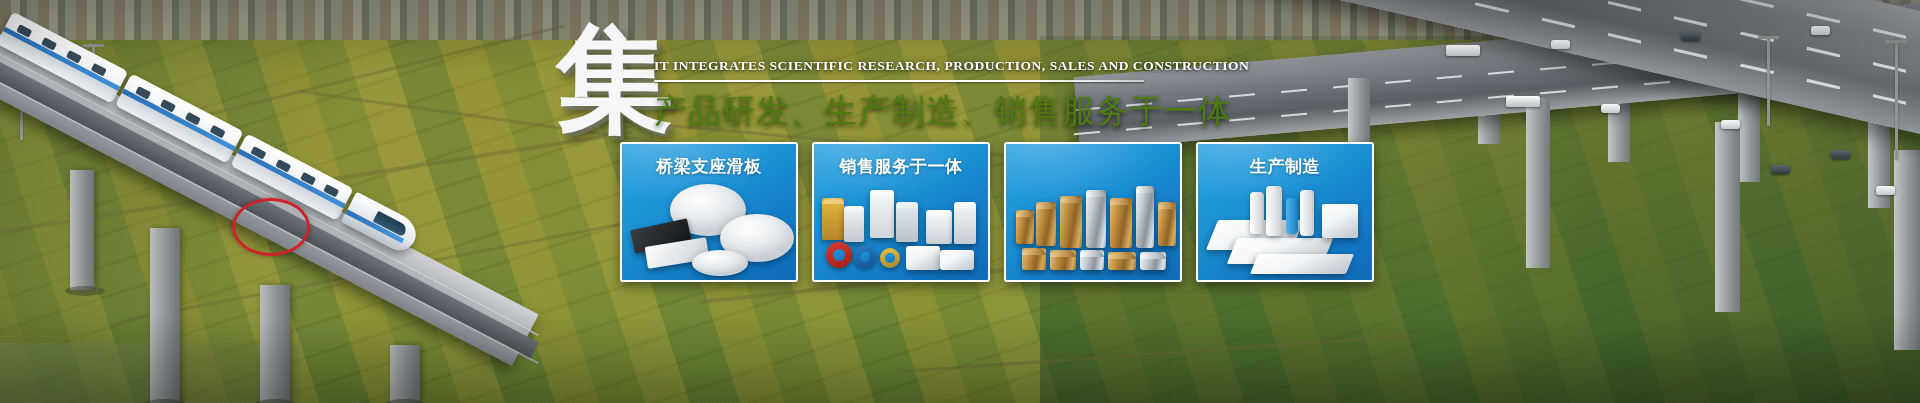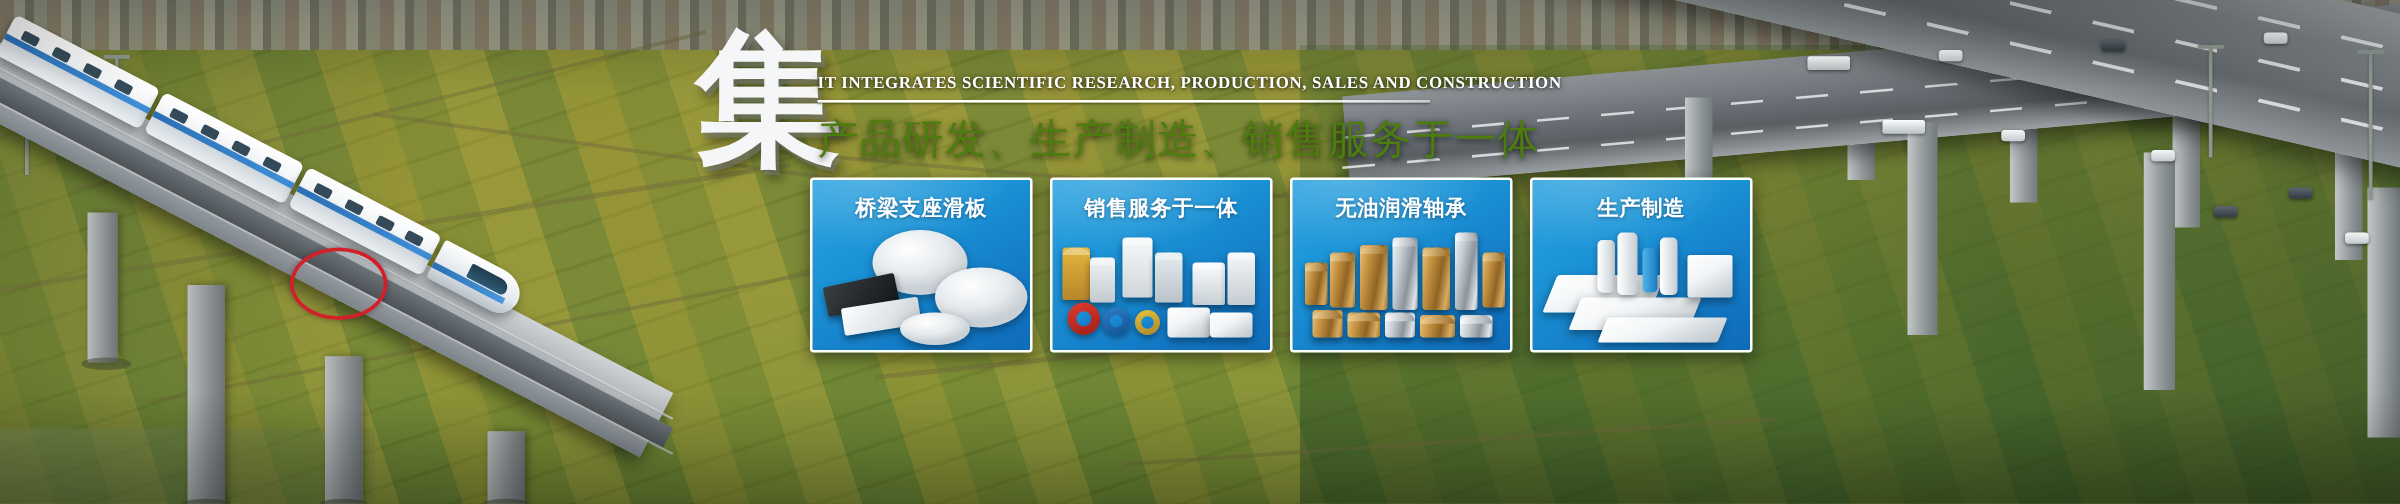--- a/index.html
+++ b/index.html
@@ -208,21 +208,21 @@
   .cn-line {
     margin-top:7px;
     font-family:"DejaVu Sans","Liberation Sans",sans-serif;
     font-size:33px; font-weight:500; letter-spacing:1px; color:#4d7c0f;
     white-space:nowrap;
     text-shadow:0 2px 5px rgba(0,0,0,.72);
   }
 
   
   .cards {
-    position:absolute; left:648px; top:142px;
+    position:absolute; left:620px; top:142px;
     display:flex; gap:14px;justify-content:space-between;
   }
   .card {
     position:relative; width:178px; height:140px;
     background:linear-gradient(150deg,#2aa3e0 0%,#1b92d6 38%,#1277c4 78%,#0f6bb8 100%);
     border:2px solid #ffffff;
     border-radius:3px;
     box-shadow:0 4px 12px rgba(0,0,0,.45);
     overflow:hidden;
   }
@@ -426,21 +426,20 @@
 
         <div class="ring" style="left:12px; top:62px; width:26px; height:26px; background:linear-gradient(160deg,#e0392f,#9e1f18);"></div>
         <div class="ring" style="left:40px; top:66px; width:22px; height:22px; background:linear-gradient(160deg,#2d7ec9,#14528f);"></div>
         <div class="ring" style="left:66px; top:68px; width:20px; height:20px; background:linear-gradient(160deg,#e8c33f,#a9852a);"></div>
         <div class="blk" style="left:92px; top:66px; width:34px; height:24px; border-radius:3px;"></div>
         <div class="blk" style="left:126px;top:70px; width:34px; height:20px; border-radius:3px;"></div>
       </div>
     </div>
 
     <div class="card">
-      <div class="card-title">无油润滑轴承</div>
       <div class="card-art">
         <div class="bush" style="left:10px;  top:30px; width:18px; height:34px;"></div>
         <div class="bush" style="left:30px;  top:22px; width:20px; height:44px;"></div>
         <div class="bush" style="left:54px;  top:16px; width:22px; height:52px;"></div>
         <div class="bush steel" style="left:80px; top:10px; width:20px; height:58px;"></div>
         <div class="bush" style="left:104px; top:18px; width:22px; height:50px;"></div>
         <div class="bush steel" style="left:130px;top:6px;  width:18px; height:62px;"></div>
         <div class="bush" style="left:152px; top:22px; width:18px; height:44px;"></div>
 
         <div class="bush" style="left:16px;  top:68px; width:24px; height:22px;"></div>

